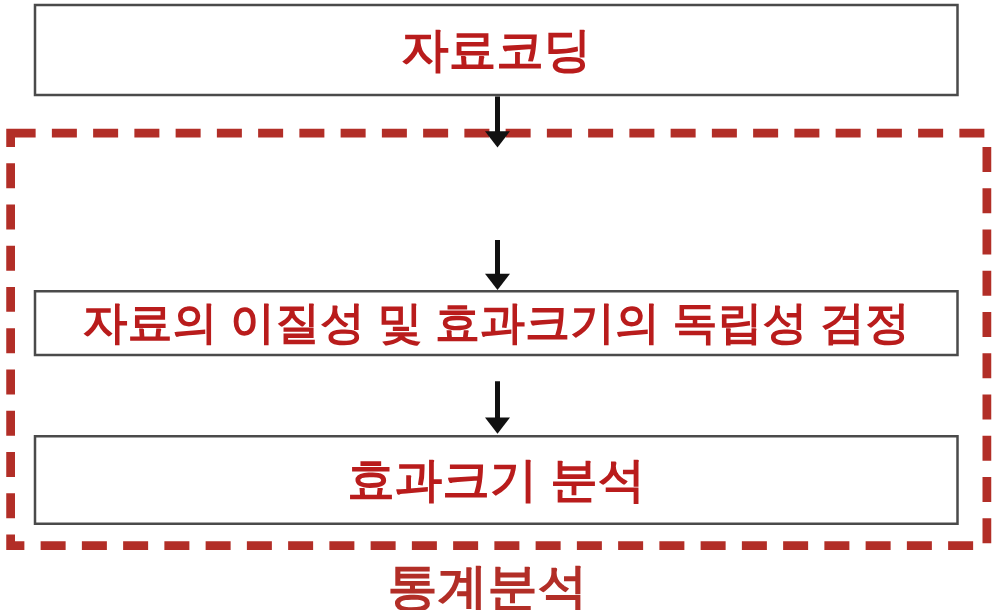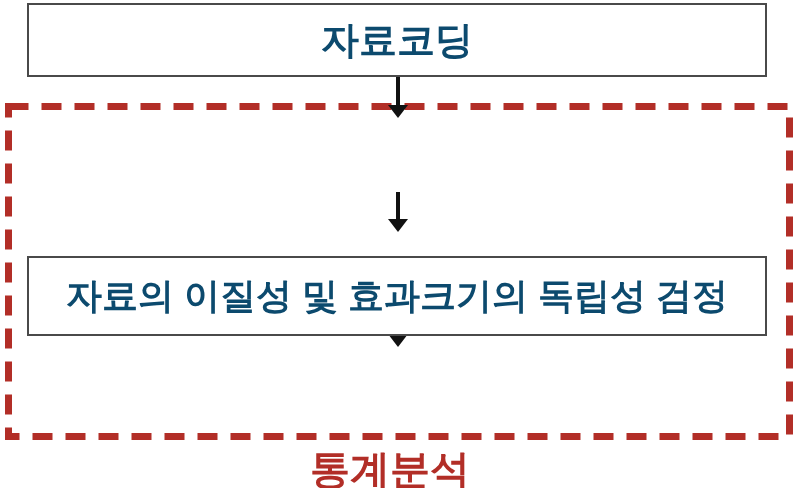--- a/index.html
+++ b/index.html
@@ -11,27 +11,27 @@
   }
   .canvas { position: relative; width: 800px; height: 488px; }
   .overlay { position: absolute; left: 0; top: 0; width: 800px; height: 488px; }
   .flow-box {
     position: absolute;
     left: 27px; width: 740px;
     box-sizing: border-box;
     border: 2px solid #4a4a4a;
     background: #ffffff;
     display: flex; align-items: center; justify-content: center;
-    font-weight: bold; color: #0c4a6e;
+    font-weight: bold; color: #b91c1c;
     text-align: right;
     z-index: 2;
   }
   .box-1 { top: 3px;   height: 74px; font-size: 38px; }
   .box-2 { top: 115px; height: 77px; font-size: 38px; }
-  .box-3 { top: 232px; height: 80px; font-size: 36px; margin-top: 24px; }
+  .box-3 { top: 232px; height: 53px; font-size: 36px; }
   .box-4 { top: 348px; height: 72px; font-size: 38px; }
   .group-label {
     position: absolute;
     left: 0; top: 442px; width: 780px;
     text-align: center;
     font-size: 40px; font-weight: bold;
     color: #b22e27;
     z-index: 2;
   }
 </style>
@@ -62,16 +62,19 @@
 
   <div class="flow-box box-1">
     <span>자료코딩</span>
   </div>
 
 
   <div class="flow-box box-3">
     <span>자료의 이질성 및 효과크기의 독립성 검정</span>
   </div>
 
+  <div class="flow-box box-4">
+    <span>효과크기 분석</span>
+  </div>
 
   <div class="group-label">통계분석</div>
 
 </div>
 
 </body></html>

